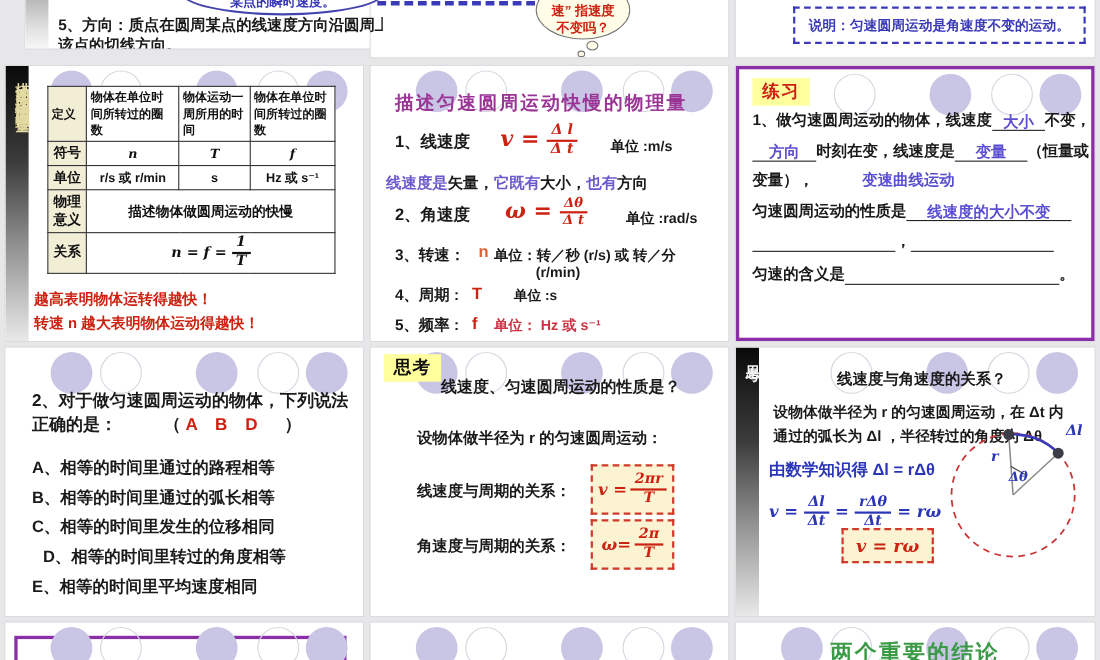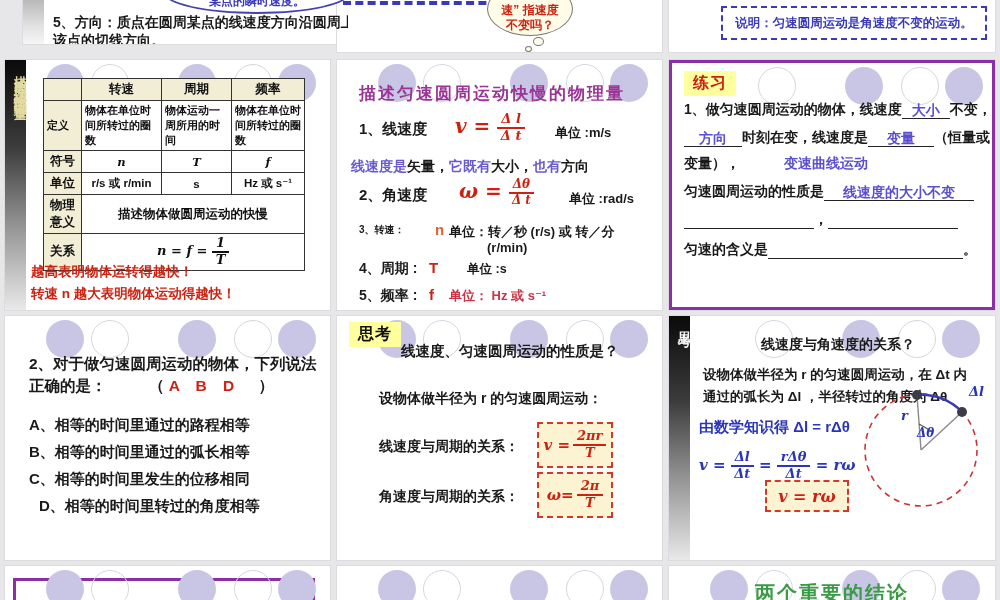--- a/index.html
+++ b/index.html
@@ -89,26 +89,20 @@
     <span class="deco fill" style="left:41px"></span>
     <span class="deco line" style="left:86px"></span>
     <span class="deco fill" style="left:173px"></span>
     <span class="deco line" style="left:229px"></span>
     <span class="deco fill" style="left:273px"></span>
     <div class="vbar">
       <div class="vtext gold">描述圆周运动快慢的物理量</div>
     </div>
     <table class="qtable" style="left:38px;top:18px;width:262px">
       <tbody>
-          <tr>
-        <th class="hd" style="width:38px"></th>
-        <th class="hd" style="width:80px">转速</th>
-        <th class="hd" style="width:70px">周期</th>
-        <th class="hd">频率</th>
-      </tr>
       <tr class="def">
         <td class="hd">定义</td>
         <td>物体在单位时间所转过的圈数</td>
         <td>物体运动一周所用的时间</td>
         <td>物体在单位时间所转过的圈数</td>
       </tr>
       <tr>
         <td class="hd">符号</td>
         <td class="math red">n</td>
         <td class="math red">T</td>
@@ -152,21 +146,21 @@
     <span class="t" style="left:218px;top:64px;font-size:13px">单位 :m/s</span>
     <span class="t" style="left:14px;top:98px;font-size:14px">
       <span class="blue" style="color:#6a5acd">线速度是</span><span>矢量，</span><span style="color:#6a5acd">它既有</span><span>大小，</span><span style="color:#6a5acd">也有</span><span>方向</span>
     </span>
     <span class="t" style="left:22px;top:126px;font-size:15px">2、角速度</span>
     <span class="t math red" style="left:122px;top:118px;font-size:20px">
       <span>ω =</span>
       <span class="fr" style="font-size:12px"><span class="n">Δθ</span><span class="d">Δ t</span></span>
     </span>
     <span class="t" style="left:232px;top:130px;font-size:13px">单位 :rad/s</span>
-    <span class="t" style="left:22px;top:163px;font-size:10px">3、转速：</span>
+    <span class="t" style="left:22px;top:163px;font-size:14px">3、转速：</span>
     <span class="t" style="left:98px;top:161px;font-size:15px;color:#e06030">n</span>
     <span class="t" style="left:112px;top:163px;font-size:13px">单位：转／秒 (r/s)  或  转／分</span>
     <span class="t" style="left:150px;top:180px;font-size:13px">(r/min)</span>
     <span class="t" style="left:22px;top:200px;font-size:14px">4、周期 :</span>
     <span class="t red" style="left:92px;top:199px;font-size:15px">T</span>
     <span class="t" style="left:130px;top:201px;font-size:12.5px">单位 :s</span>
     <span class="t" style="left:22px;top:227px;font-size:14px">5、频率 :</span>
     <span class="t red" style="left:92px;top:226px;font-size:15px">f</span>
     <span class="t" style="left:112px;top:227px;font-size:13px;color:#cc3344">单位：  Hz 或 s⁻¹</span>
   </section>
@@ -208,20 +202,21 @@
     <span class="t" style="left:24px;top:60px;font-size:15.5px">
       <span>正确的是：</span>
       <span style="margin-left:38px">（</span>
       <span class="red" style="letter-spacing:6px">A B D</span>
       <span style="margin-left:14px">）</span>
     </span>
     <span class="t" style="left:24px;top:100px;font-size:15px">A、相等的时间里通过的路程相等</span>
     <span class="t" style="left:24px;top:127px;font-size:15px">B、相等的时间里通过的弧长相等</span>
     <span class="t" style="left:24px;top:154px;font-size:15px">C、相等的时间里发生的位移相同</span>
     <span class="t" style="left:34px;top:181px;font-size:15px">D、相等的时间里转过的角度相等</span>
+    <span class="t" style="left:24px;top:208px;font-size:15px">E、相等的时间里平均速度相同</span>
   </section>
 
   <section class="slide" style="left:337px;top:316px;width:325px;height:244px">
     <span class="deco fill" style="left:41px"></span>
     <span class="deco line" style="left:86px"></span>
     <span class="deco fill" style="left:173px"></span>
     <span class="deco line" style="left:229px"></span>
     <span class="deco fill" style="left:273px"></span>
     <div class="badge black" style="left:12px;top:6px">思考</div>
     <span class="t" style="left:64px;top:26px;font-size:14.5px">线速度、匀速圆周运动的性质是？</span>

